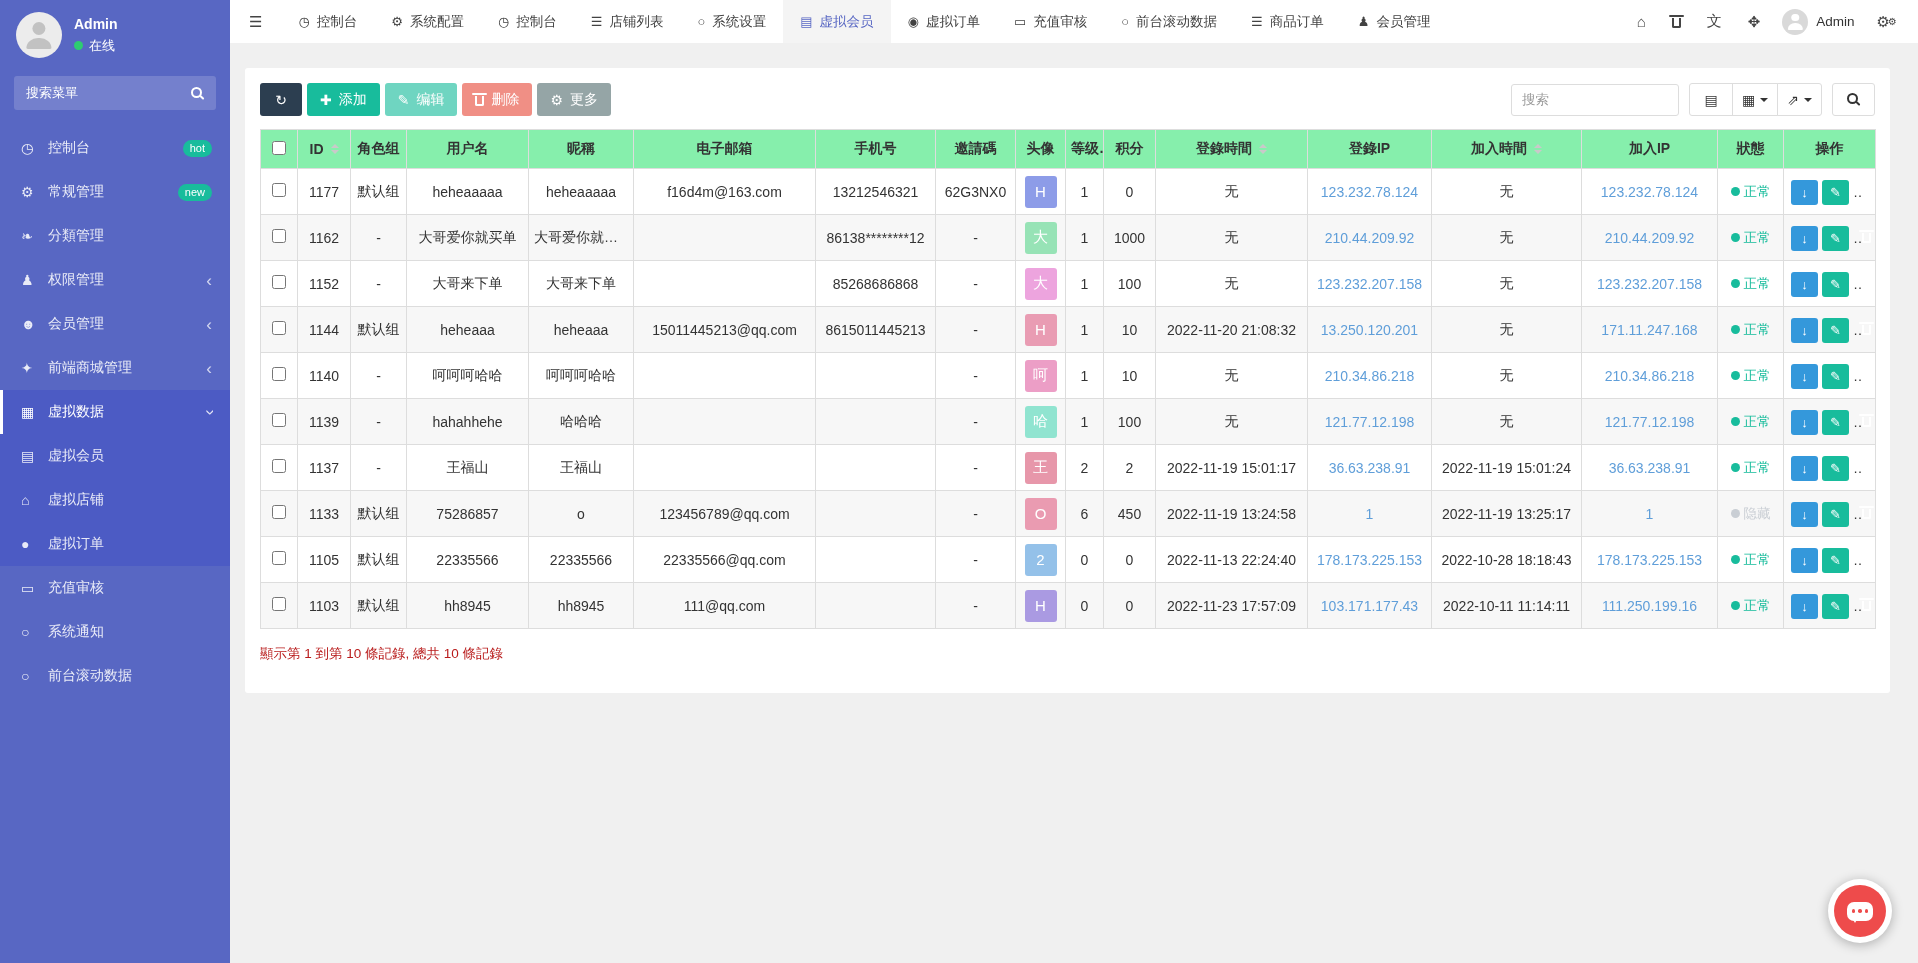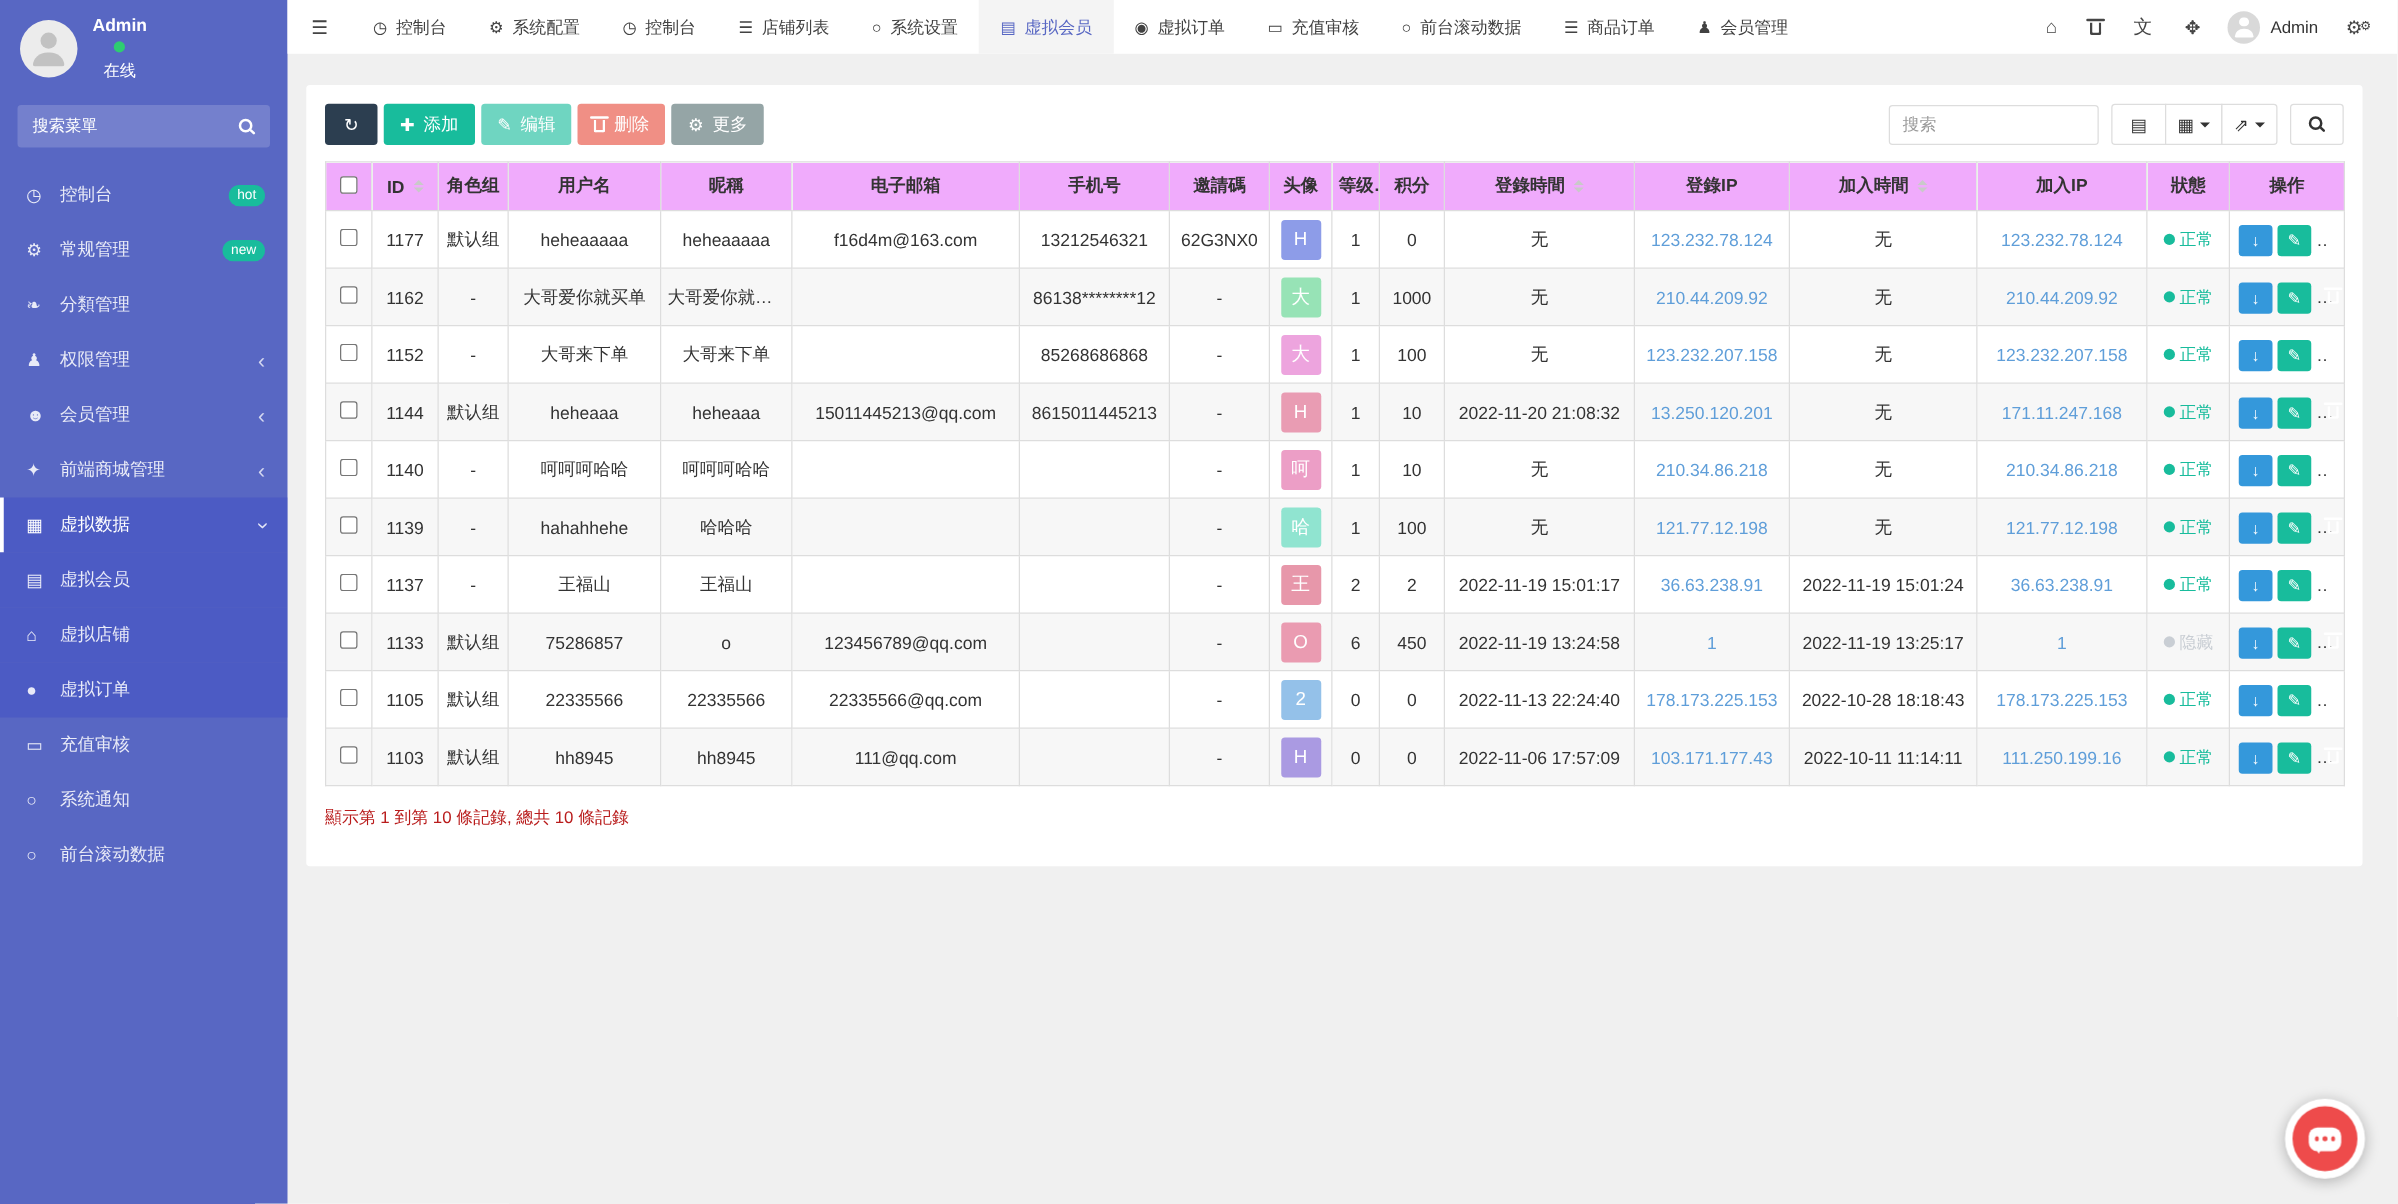--- a/index.html
+++ b/index.html
@@ -11,21 +11,21 @@
   }
   .app { display:flex; width:100%; height:100%; }
 
   
   .sidebar { flex:0 0 230px; width:230px; background:#5867c3; color:#fff; height:100%; overflow:hidden; }
   .brand { height:48px; display:flex; align-items:center; justify-content:center; font-size:17px; letter-spacing:1px; }
   .user-panel { display:flex; align-items:center; gap:12px; padding:12px 16px 18px; }
   .avatar-lg { width:46px; height:46px; border-radius:50%; background:#ececec; color:#c2c2c2; display:flex; align-items:center; justify-content:center; }
   .avatar-lg .i-person { font-size:30px; }
   .user-name { font-weight:bold; font-size:14px; }
-  .user-status { font-size:13px; margin-top:5px; display:flex; align-items:center; gap:6px; color:#fff;flex-direction:column; }
+  .user-status { font-size:13px; margin-top:5px; display:flex; align-items:center; gap:6px; color:#fff; }
   .dot { width:9px; height:9px; border-radius:50%; background:#2ecc71; }
   .menu-search { margin:0 14px 16px; height:34px; background:rgba(255,255,255,.17); border-radius:3px; display:flex; align-items:center; justify-content:space-between; padding:0 12px; cursor:text; }
   .menu-search .ph { font-size:13px; color:#fff; }
   .menu-item { height:44px; display:flex; align-items:center; padding:0 18px 0 21px; color:rgba(255,255,255,.87); font-size:14px; cursor:pointer; }
   .menu-item .mi-icon { flex:0 0 27px; width:27px; font-size:14px; }
   .menu-item.dark { background:#4c5bc4; }
   .menu-item.active { border-left:3px solid #fff; padding-left:18px; color:#fff; }
   .badge { margin-left:auto; background:#18bc9c; color:#fff; font-size:11px; line-height:1; padding:3px 7px; border-radius:9px; }
   .chev { margin-left:auto; font-size:17px; opacity:.85; line-height:1; }
   .chev.down { transform:rotate(-90deg); }
@@ -64,21 +64,21 @@
   .vbtn-group { display:flex; margin-left:10px; }
   .vbtn { height:33px; min-width:44px; background:#fff; border:1px solid #ddd; display:inline-flex; align-items:center; justify-content:center; gap:5px; color:#333; font-size:14px; margin-left:-1px; padding:0 9px; cursor:pointer; }
   .vbtn:first-child { border-radius:3px 0 0 3px; margin-left:0; }
   .vbtn:last-child { border-radius:0 3px 3px 0; }
   .caret { width:0; height:0; border-left:4px solid transparent; border-right:4px solid transparent; border-top:4px solid #333; }
   .btn-search { margin-left:10px; height:33px; width:43px; background:#fff; border:1px solid #ddd; border-radius:3px; display:inline-flex; align-items:center; justify-content:center; color:#333; cursor:pointer; }
 
   
   table { width:100%; border-collapse:collapse; margin-top:13px; table-layout:fixed; }
   th, td { border:1px solid #ddd; text-align:center; vertical-align:middle; font-size:14px; overflow:hidden; white-space:nowrap; text-overflow:ellipsis; }
-  thead th { padding:10px 5px; font-weight:bold; color:#333; background:#f0abfc; }
+  thead th { padding:10px 5px; font-weight:bold; color:#333; background:#86efac; }
   tbody td { height:46px; padding:2px 5px; }
   tr.even td { background:#f7f7f7; }
   .th-inner { display:inline-flex; align-items:center; }
   .sort { display:inline-flex; flex-direction:column; gap:2px; margin-left:7px; }
   .sort i { width:0; height:0; border-left:4px solid transparent; border-right:4px solid transparent; display:block; }
   .sort .up { border-bottom:4px solid #c9c9c9; }
   .sort .dn { border-top:4px solid #c9c9c9; }
   input[type="checkbox"] { width:14px; height:14px; margin:0; cursor:pointer; }
   .avatar { display:inline-flex; width:32px; height:32px; border-radius:3px; align-items:center; justify-content:center; color:#fff; font-size:15px; }
   .link { color:#5f9ed9; cursor:pointer; }
@@ -653,21 +653,21 @@
                 <td>1103</td>
                 <td>默认组</td>
                 <td>hh8945</td>
                 <td>hh8945</td>
                 <td>111@qq.com</td>
                 <td></td>
                 <td>-</td>
                 <td><span class="avatar" style="background: rgb(170, 154, 226);">H</span></td>
                 <td>0</td>
                 <td>0</td>
-                <td>2022-11-06 17:57:09</td>
+                <td>2022-11-23 17:57:09</td>
                 <td><span class="link">103.171.177.43</span></td>
                 <td>2022-10-11 11:14:11</td>
                 <td><span class="link">111.250.199.16</span></td>
                 <td><span class="status" style="color: rgb(24, 188, 156);">
                     <span class="sdot"></span>
                     <span>正常</span>
                   </span></td>
                 <td><button class="act-btn act-down">
                     <span>↓</span>
                   </button><button class="act-btn act-edit">

